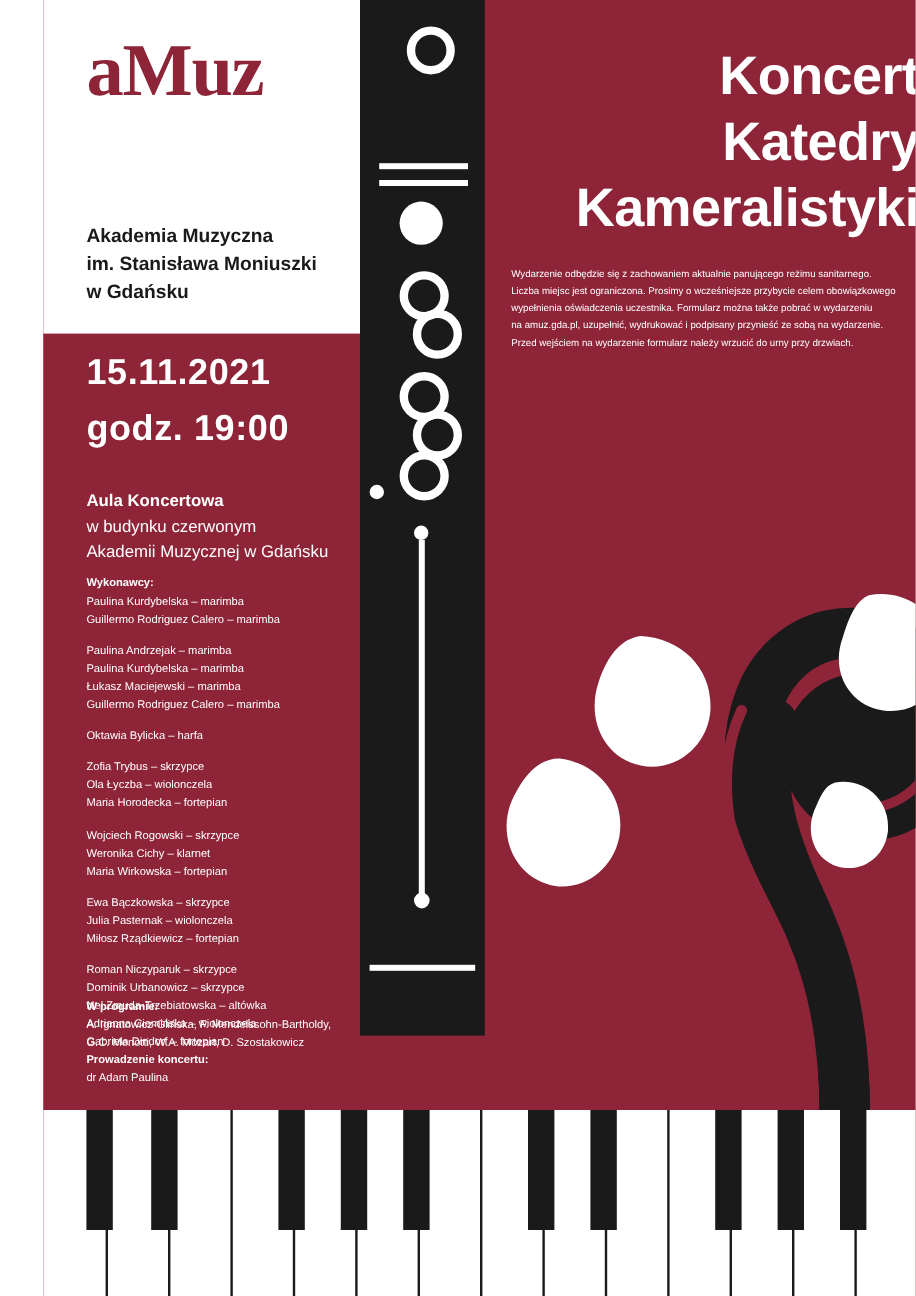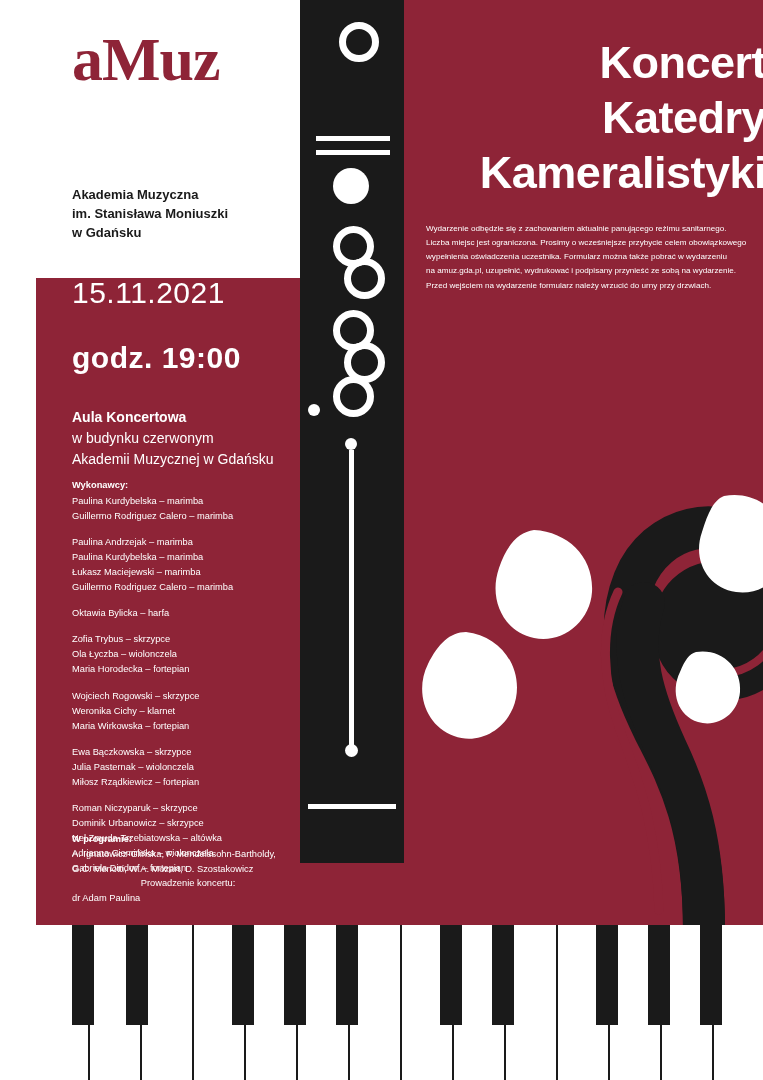--- a/index.html
+++ b/index.html
@@ -43,32 +43,32 @@
     letter-spacing: -1px;
     color: #8e2437;
     line-height: 1;
   }
 
   .academy {
     position: absolute;
     left: 36px; top: 186px;
     width: 210px;
     color: #1a1a1a;
-    font-size: 13px;
+    font-size: 16px;
     font-weight: bold;
     line-height: 1.45;
   }
 
   
   .date {
     position: absolute;
-    left: 36px; top: 276px;
+    left: 36px; top: 294px;
     color: #ffffff;
     font-size: 30px;
-    font-weight: normal;
+    font-weight: bold;
     letter-spacing: 0.5px;
   }
   .time {
     position: absolute;
     left: 36px; top: 341px;
     color: #ffffff;
     font-size: 30px;
     font-weight: bold;
     letter-spacing: 0.5px;
   }
@@ -110,21 +110,21 @@
   }
   .programme .sec-head { font-weight: bold; }
   .host {
     position: absolute;
     left: 36px; top: 876px;
     width: 232px;
     color: #ffffff;
     font-size: 9.3px;
     line-height: 1.62;
   }
-  .host .sec-head { font-weight: normal; text-align: center; }
+  .host .sec-head { font-weight: bold; }
 
   
   .title {
     position: absolute;
     left: 390px; top: 36px;
     width: 340px;
     color: #ffffff;
     font-size: 45px;
     font-weight: bold;
     line-height: 1.22;

